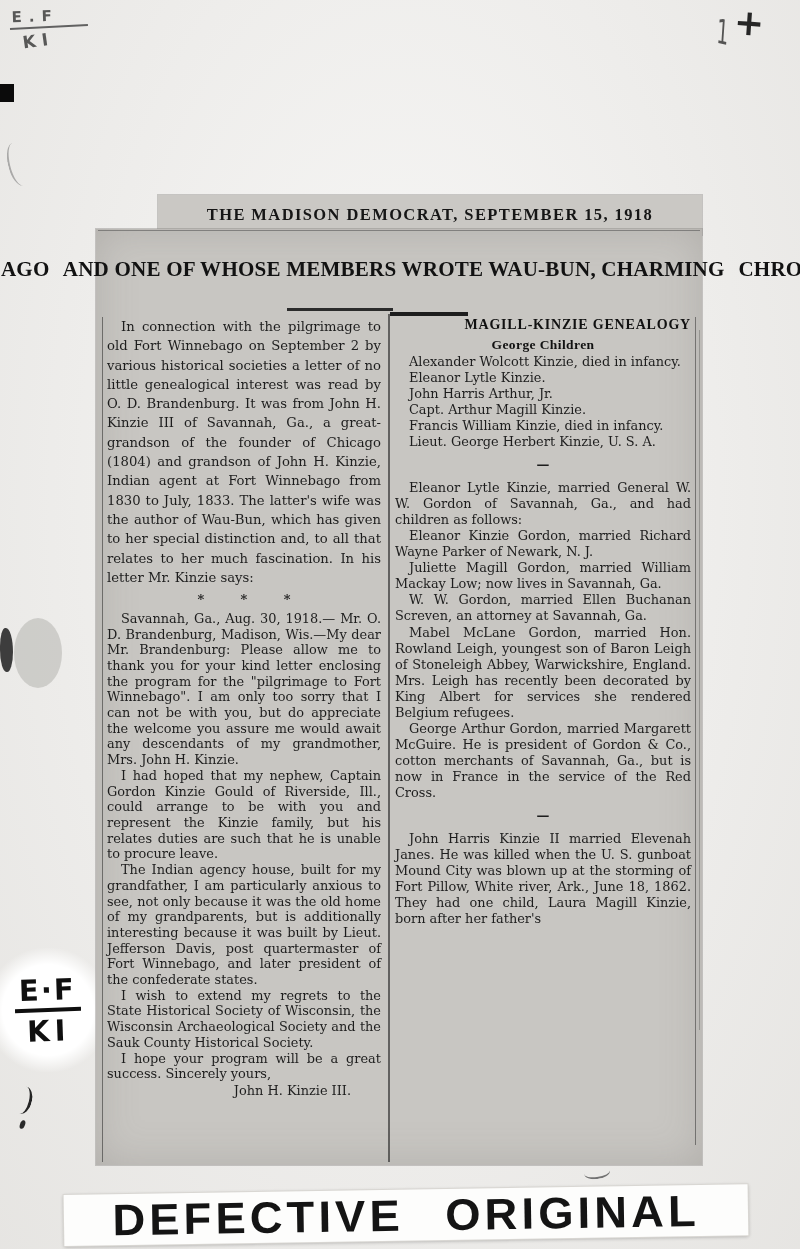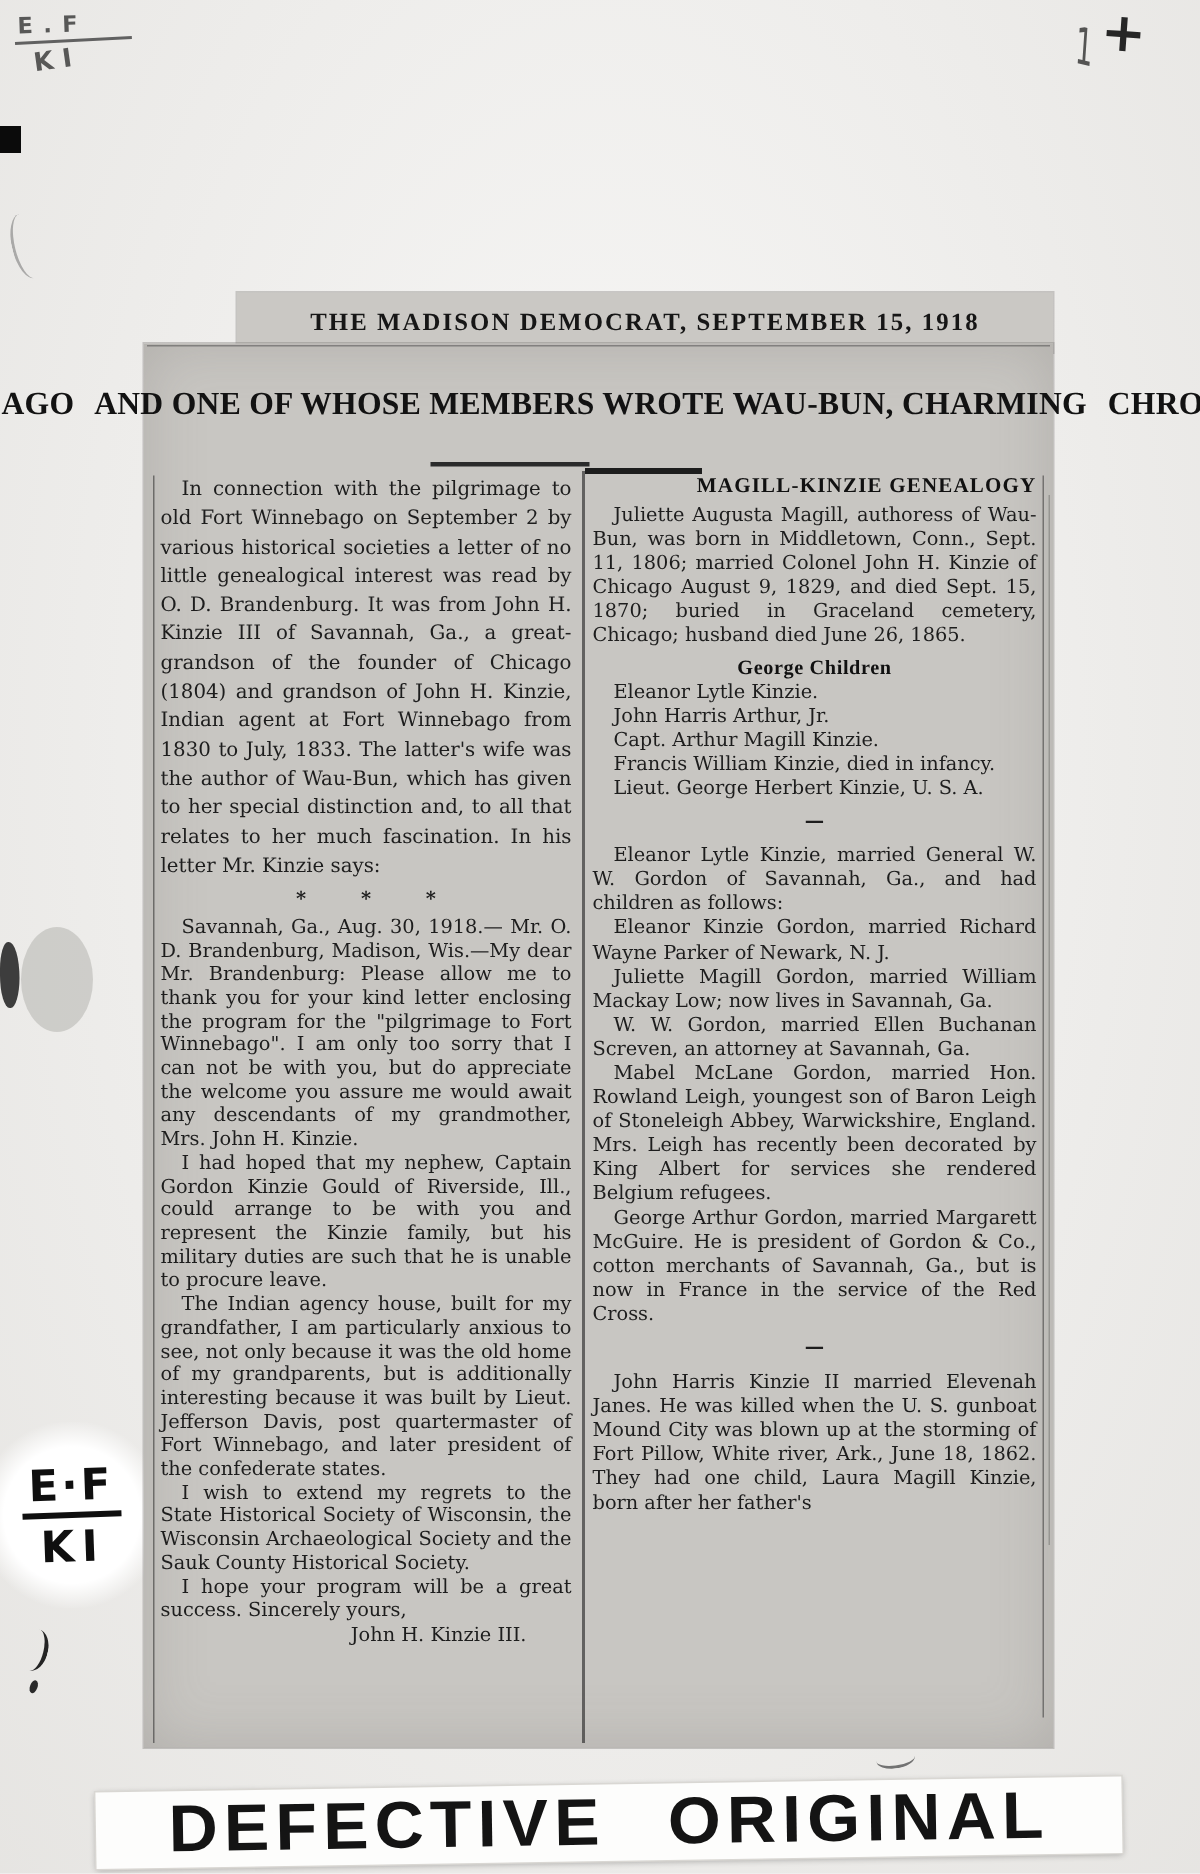--- a/index.html
+++ b/index.html
@@ -114,32 +114,32 @@
   <div class="rule left-edge"></div>
   <div class="rule divider"></div>
   <div class="rule right-edge"></div>
   <div class="rule right-edge2"></div>
 
   <div class="col left-col">
     <p class="intro-para">In connection with the pilgrimage to old Fort Winnebago on September 2 by various historical societies a letter of no little genealogical interest was read by O. D. Brandenburg.  It was from John H. Kinzie III of Savannah, Ga., a great-grandson of the founder of Chicago (1804) and grandson of John H. Kinzie, Indian agent at Fort Winnebago from 1830 to July, 1833. The latter's wife was the author of Wau-Bun, which has given to her special distinction and, to all that relates to her much fascination.  In his letter Mr. Kinzie says:</p>
     <div class="letter">
       <p class="star-sep">*  *  *</p>
       <p>Savannah, Ga., Aug. 30, 1918.— Mr. O. D. Brandenburg, Madison, Wis.—My dear Mr. Brandenburg: Please allow me to thank you for your kind letter enclosing the program for the "pilgrimage to Fort Winnebago".  I am only too sorry that I can not be with you, but do appreciate the welcome you assure me would await any descendants of my grandmother, Mrs. John H. Kinzie.</p>
-      <p>I had hoped that my nephew, Captain Gordon Kinzie Gould of Riverside, Ill., could arrange to be with you and represent the Kinzie family, but his military duties are such that he is unable to procure leave.</p>
+      <p>I had hoped that my nephew, Captain Gordon Kinzie Gould of Riverside, Ill., could arrange to be with you and represent the Kinzie family, but his relates duties are such that he is unable to procure leave.</p>
       <p>The Indian agency house, built for my grandfather, I am particularly anxious to see, not only because it was the old home of my grandparents, but is additionally interesting because it was built by Lieut. Jefferson Davis, post quartermaster of Fort Winnebago, and later president of the confederate states.</p>
       <p>I wish to extend my regrets to the State Historical Society of Wisconsin, the Wisconsin Archaeological Society and the Sauk County Historical Society.</p>
       <p>I hope your program will be a great success.  Sincerely yours,</p>
       <p class="signature">John H. Kinzie III.</p>
     </div>
   </div>
 
   <div class="col right-col">
     <div class="rc-heading">MAGILL-KINZIE GENEALOGY</div>
-    <p>Juliette Augusta Magill, authoress of Wau-Bun, was born in Middletown, Conn., Sept. 11, 1806; married Colonel John H. Kinzie of Chicago August 9, 1829, and died Sept. 15, 1870; buried in Graceland cemetery, Chicago; husband died June 26, 1865.</p>
     <div class="children-heading">George  Children</div>
+    <p>Alexander Wolcott Kinzie, died in infancy.</p>
     <p>Eleanor Lytle Kinzie.</p>
     <p>John Harris Arthur, Jr.</p>
     <p>Capt. Arthur Magill Kinzie.</p>
     <p>Francis William Kinzie,  died in infancy.</p>
     <p>Lieut. George Herbert Kinzie, U. S. A.</p>
     <p class="dash-sep">—</p>
     <p>Eleanor  Lytle  Kinzie,  married General W. W. Gordon of Savannah, Ga., and had children as follows:</p>
     <p>Eleanor Kinzie Gordon, married Richard Wayne Parker of Newark, N. J.</p>
     <p>Juliette Magill Gordon, married William Mackay Low; now lives in Savannah, Ga.</p>
     <p>W. W. Gordon, married Ellen Buchanan Screven, an attorney at Savannah, Ga.</p>

